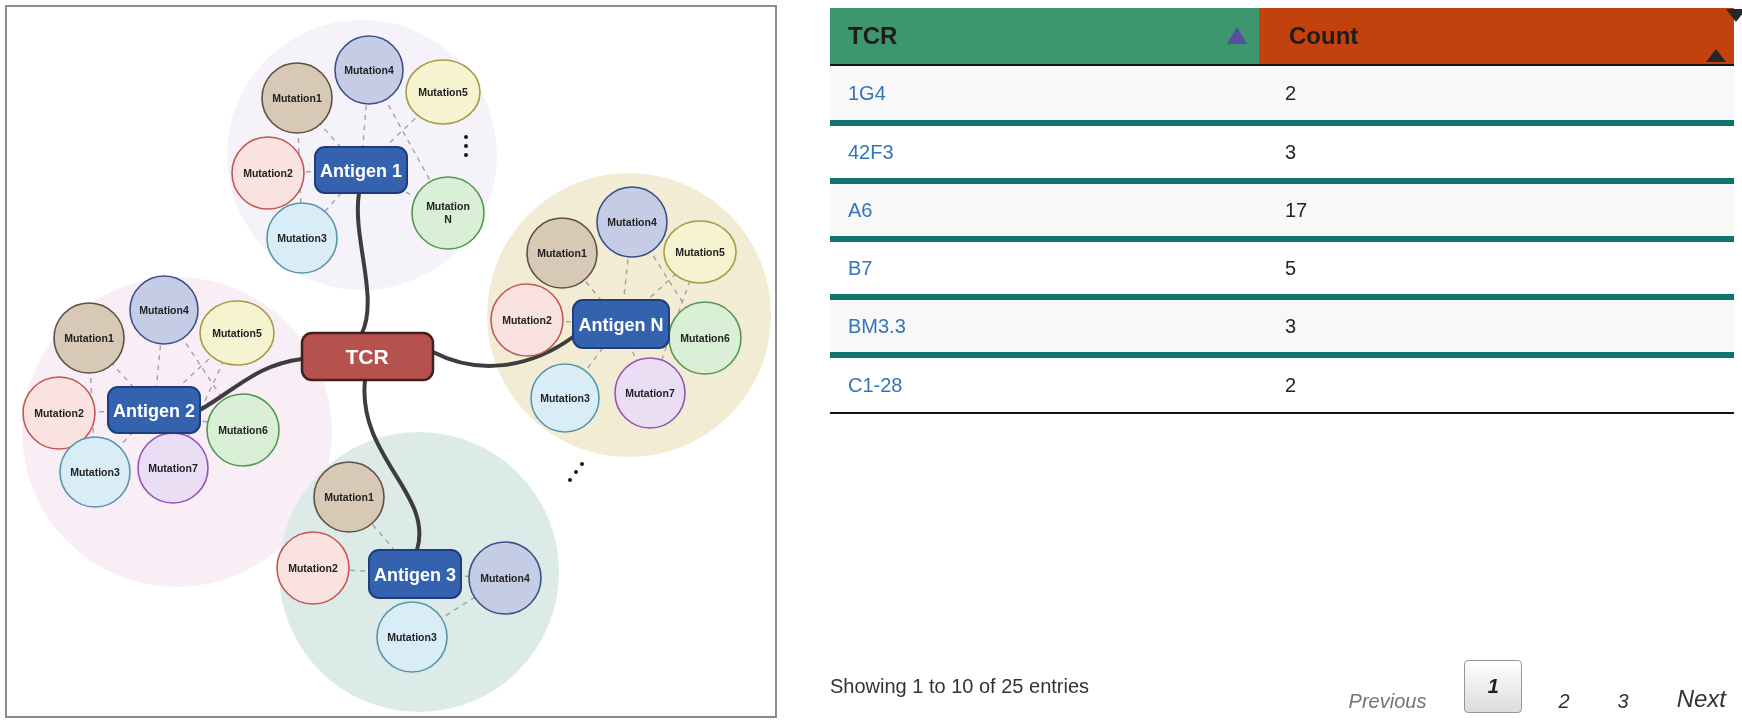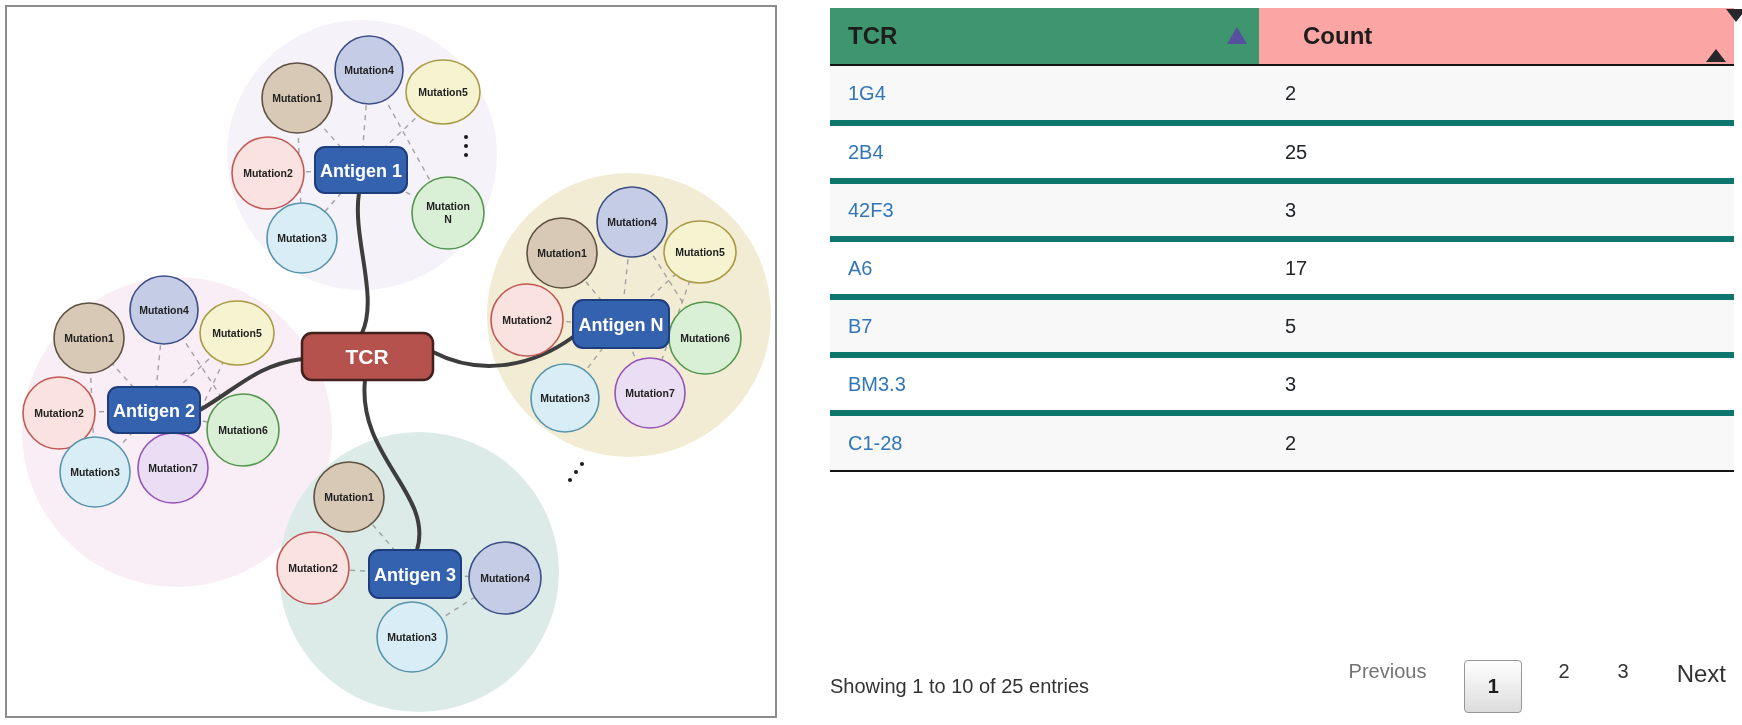--- a/index.html
+++ b/index.html
@@ -36,21 +36,21 @@
   .tcr-rect{fill:#b5524e;stroke:#42201e;stroke-width:2.5;}
   .tcr-label{font-size:21px;font-weight:bold;fill:#ffffff;text-anchor:middle;}
   .dot{fill:#1a1a1a;}
 
   
   .table-panel{position:absolute;left:830px;top:8px;width:904px;}
   table.tcr-table{border-collapse:collapse;width:904px;table-layout:fixed;}
   .tcr-table th{height:57px;text-align:left;font-size:24px;font-weight:bold;color:#1d1d1d;
                 position:relative;box-sizing:border-box;}
   th.col-tcr{width:429px;background:#3e966f;padding-left:18px;}
-  th.col-count{width:475px;background:#fca5a5;padding-left:44px;}
+  th.col-count{width:475px;background:#c2410c;padding-left:30px;}
   thead tr{border-bottom:2px solid #141414;}
   .tcr-table td{height:58px;font-size:20px;box-sizing:border-box;}
   td.cell-tcr{padding-left:18px;}
   td.cell-count{padding-left:26px;color:#212529;}
   tbody tr{border-bottom:6px solid #0f766e;}
   tbody tr:last-child{border-bottom:2px solid #141414;}
   tbody tr:nth-child(odd){background:#f8f8f8;}
   tbody tr:nth-child(even){background:#ffffff;}
   a.tcr-link{color:#3376b8;text-decoration:none;cursor:pointer;}
 
@@ -61,21 +61,21 @@
   .sort-both{position:absolute;right:8px;top:14px;width:20px;height:30px;}
   .sort-both .up{width:0;height:0;border-left:10px solid transparent;border-right:10px solid transparent;
                  border-bottom:13px solid #26262b;margin-bottom:3px;}
   .sort-both .down{width:0;height:0;border-left:10px solid transparent;border-right:10px solid transparent;
                    border-top:13px solid #26262b;}
 
   
   .table-footer{position:absolute;left:830px;top:658px;width:904px;height:56px;
                 display:flex;align-items:center;justify-content:space-between;}
   .info-text{font-size:20px;color:#333;}
-  .pagination{display:flex;align-items:flex-start;}
+  .pagination{display:flex;align-items:flex-end;font-style:italic;}
   .page-previous{font-size:20px;color:#737373;padding:0 26px;cursor:default;}
   .page-btn{font-size:20px;color:#333;padding:0 24px;cursor:pointer;}
   .page-btn.active{
     box-sizing:border-box;width:58px;height:53px;margin:0 12px;padding:0;
     display:flex;align-items:center;justify-content:center;
     border:1px solid #979797;border-radius:4px;font-weight:600;color:#1d1d1d;
     background:linear-gradient(#ffffff,#dcdcdc);
   }
   .page-next{font-size:24px;color:#333;padding:0 8px 0 24px;cursor:pointer;}
 </style>
@@ -294,24 +294,20 @@
           </span>
         </th>
       </tr>
     </thead>
     <tbody>
       <tr>
         <td class="cell-tcr"><a class="tcr-link">1G4</a></td>
         <td class="cell-count">2</td>
         </tr>
       <tr>
-        <td class="cell-tcr"><a class="tcr-link">2B4</a></td>
-        <td class="cell-count">25</td>
-        </tr>
-      <tr>
         <td class="cell-tcr"><a class="tcr-link">42F3</a></td>
         <td class="cell-count">3</td>
         </tr>
       <tr>
         <td class="cell-tcr"><a class="tcr-link">A6</a></td>
         <td class="cell-count">17</td>
         </tr>
       <tr>
         <td class="cell-tcr"><a class="tcr-link">B7</a></td>
         <td class="cell-count">5</td>

